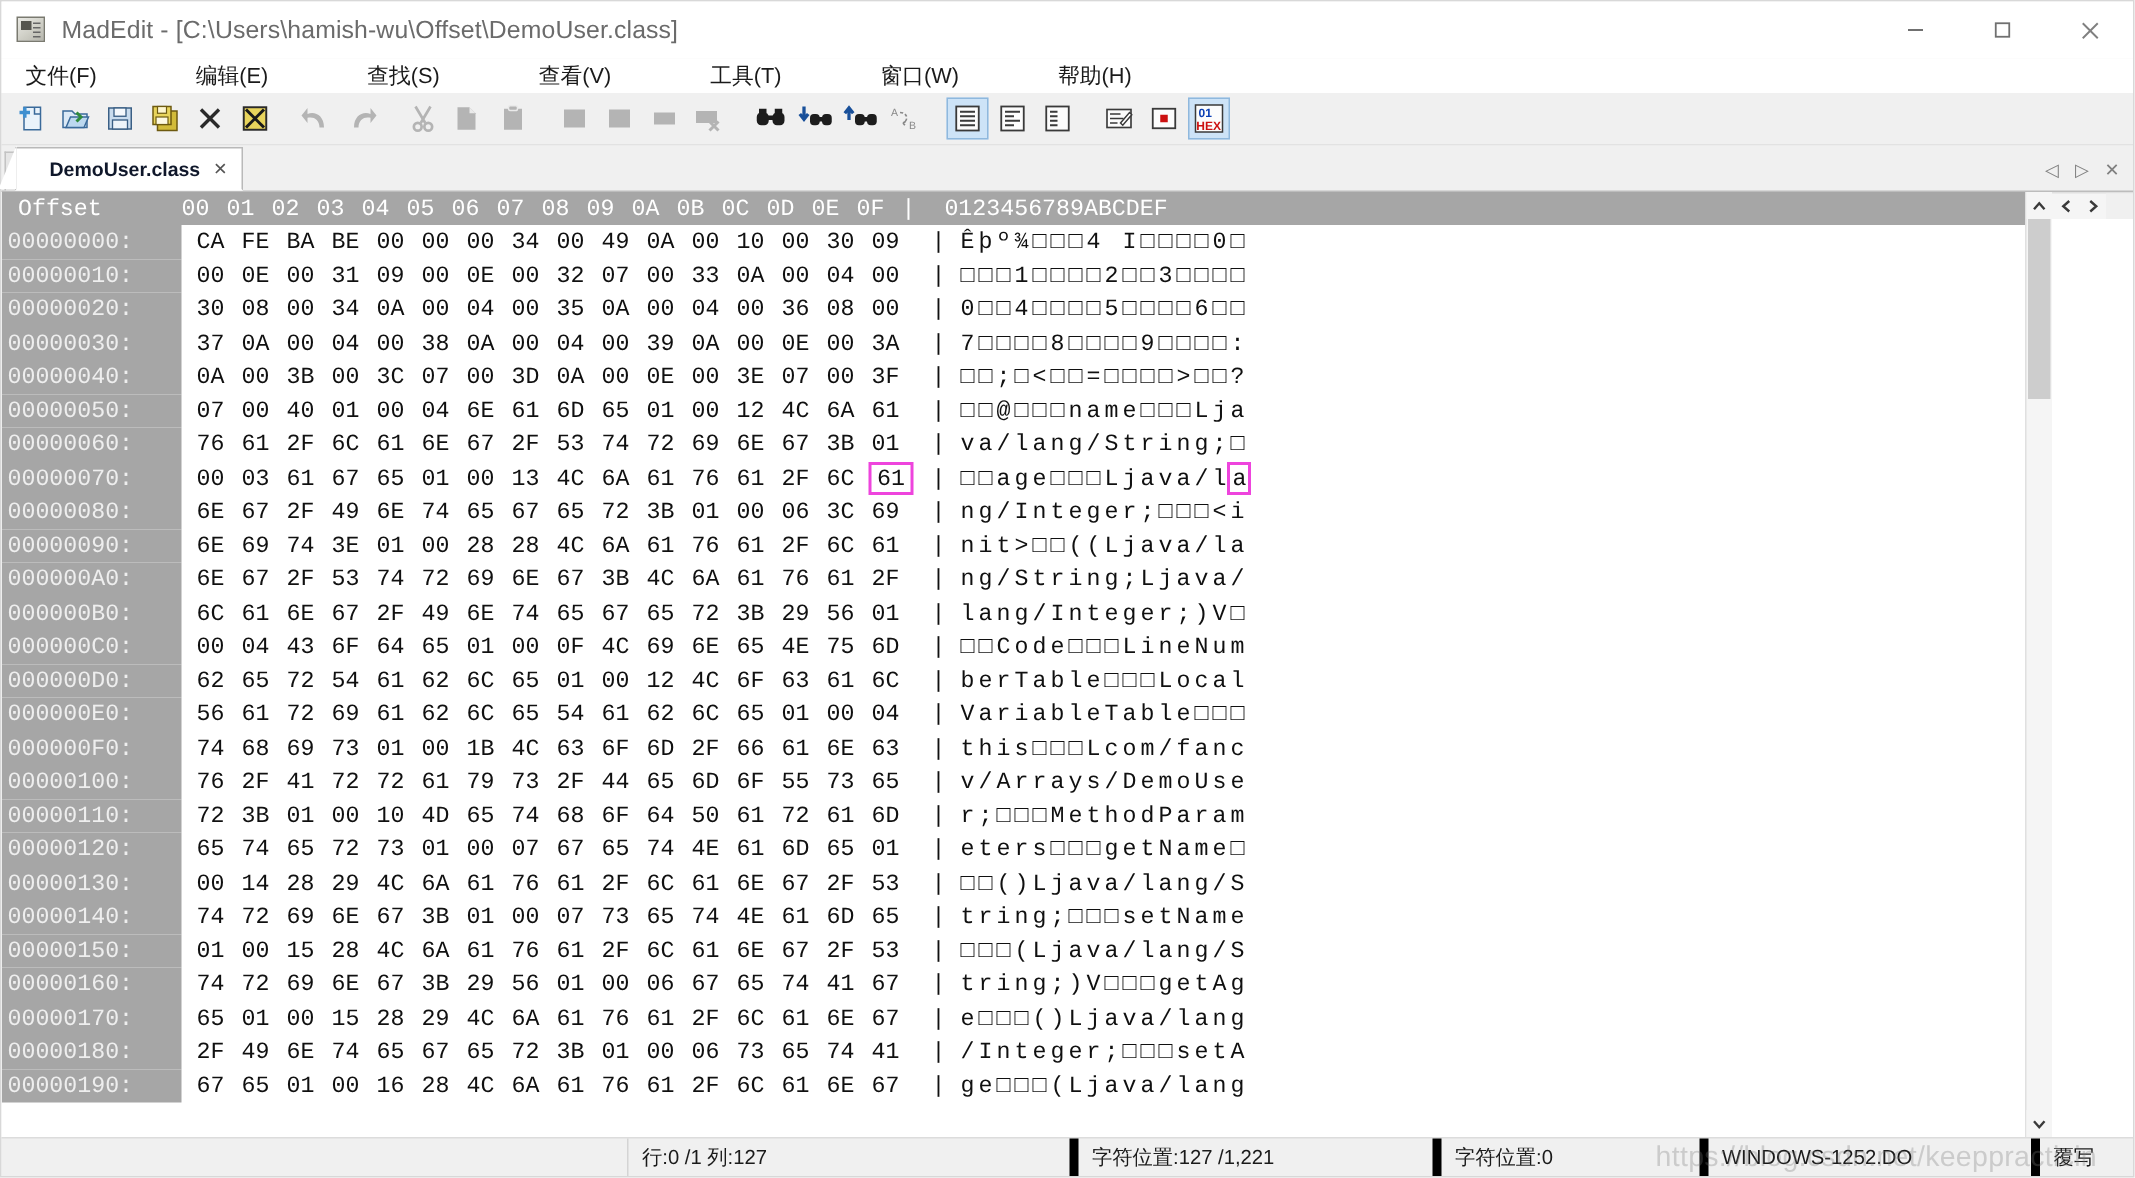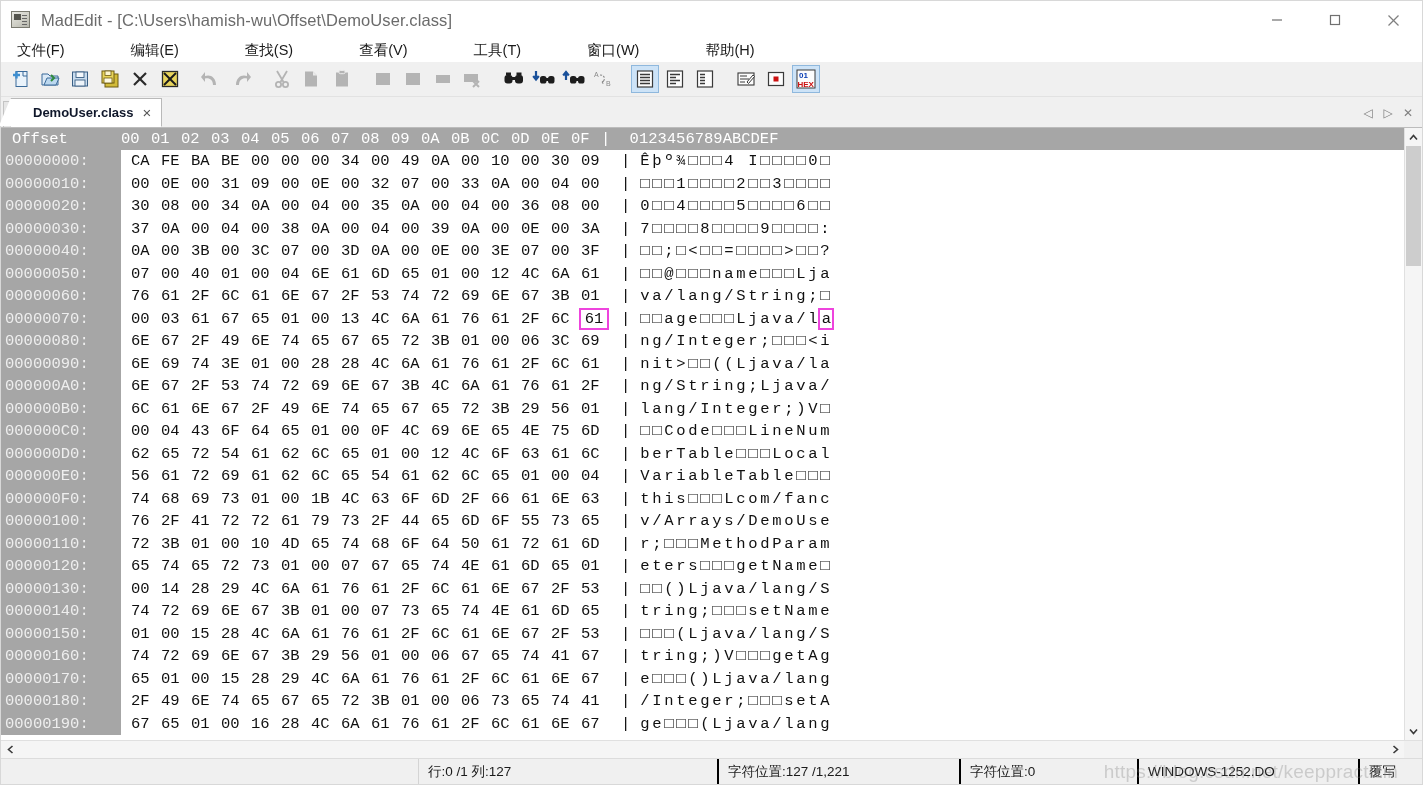--- a/index.html
+++ b/index.html
@@ -172,21 +172,21 @@
     color: #808080;
     font-size: 12px;
     cursor: default;
   }
 
   
   .hexwrap {
     flex: 1 1 auto;
     position: relative;
     display: flex;
-    flex-direction: column;
+    flex-direction: row;
     overflow: hidden;
     background: #ffffff;
   }
   .hexbody {
     flex: 1 1 auto;
     display: flex;
     flex-direction: row;
     overflow: hidden;
     position: relative;
   }
@@ -320,21 +320,21 @@
     display: flex;
     align-items: stretch;
     flex: 0 0 auto;
     position: relative;
   }
   .sb-cell {
     display: flex; align-items: center;
     font-size: 13.5px;
     color: #1a1a1a;
     padding-left: 9px;
-    border-right: 2px solid #000000;
+    border-right: 6px solid #000000;
     white-space: nowrap;
     position: relative;
   }
   .sb-cell.c0 { width: 418px; border-right: 1px solid #d4d4d4; }
   .sb-cell.c1 { width: 300px; }
   .sb-cell.c2 { width: 242px; }
   .sb-cell.c3 { width: 178px; }
   .sb-cell.c4 { width: 221px; }
   .sb-cell.c5 { flex: 1 1 auto; border-right: none; }
 

